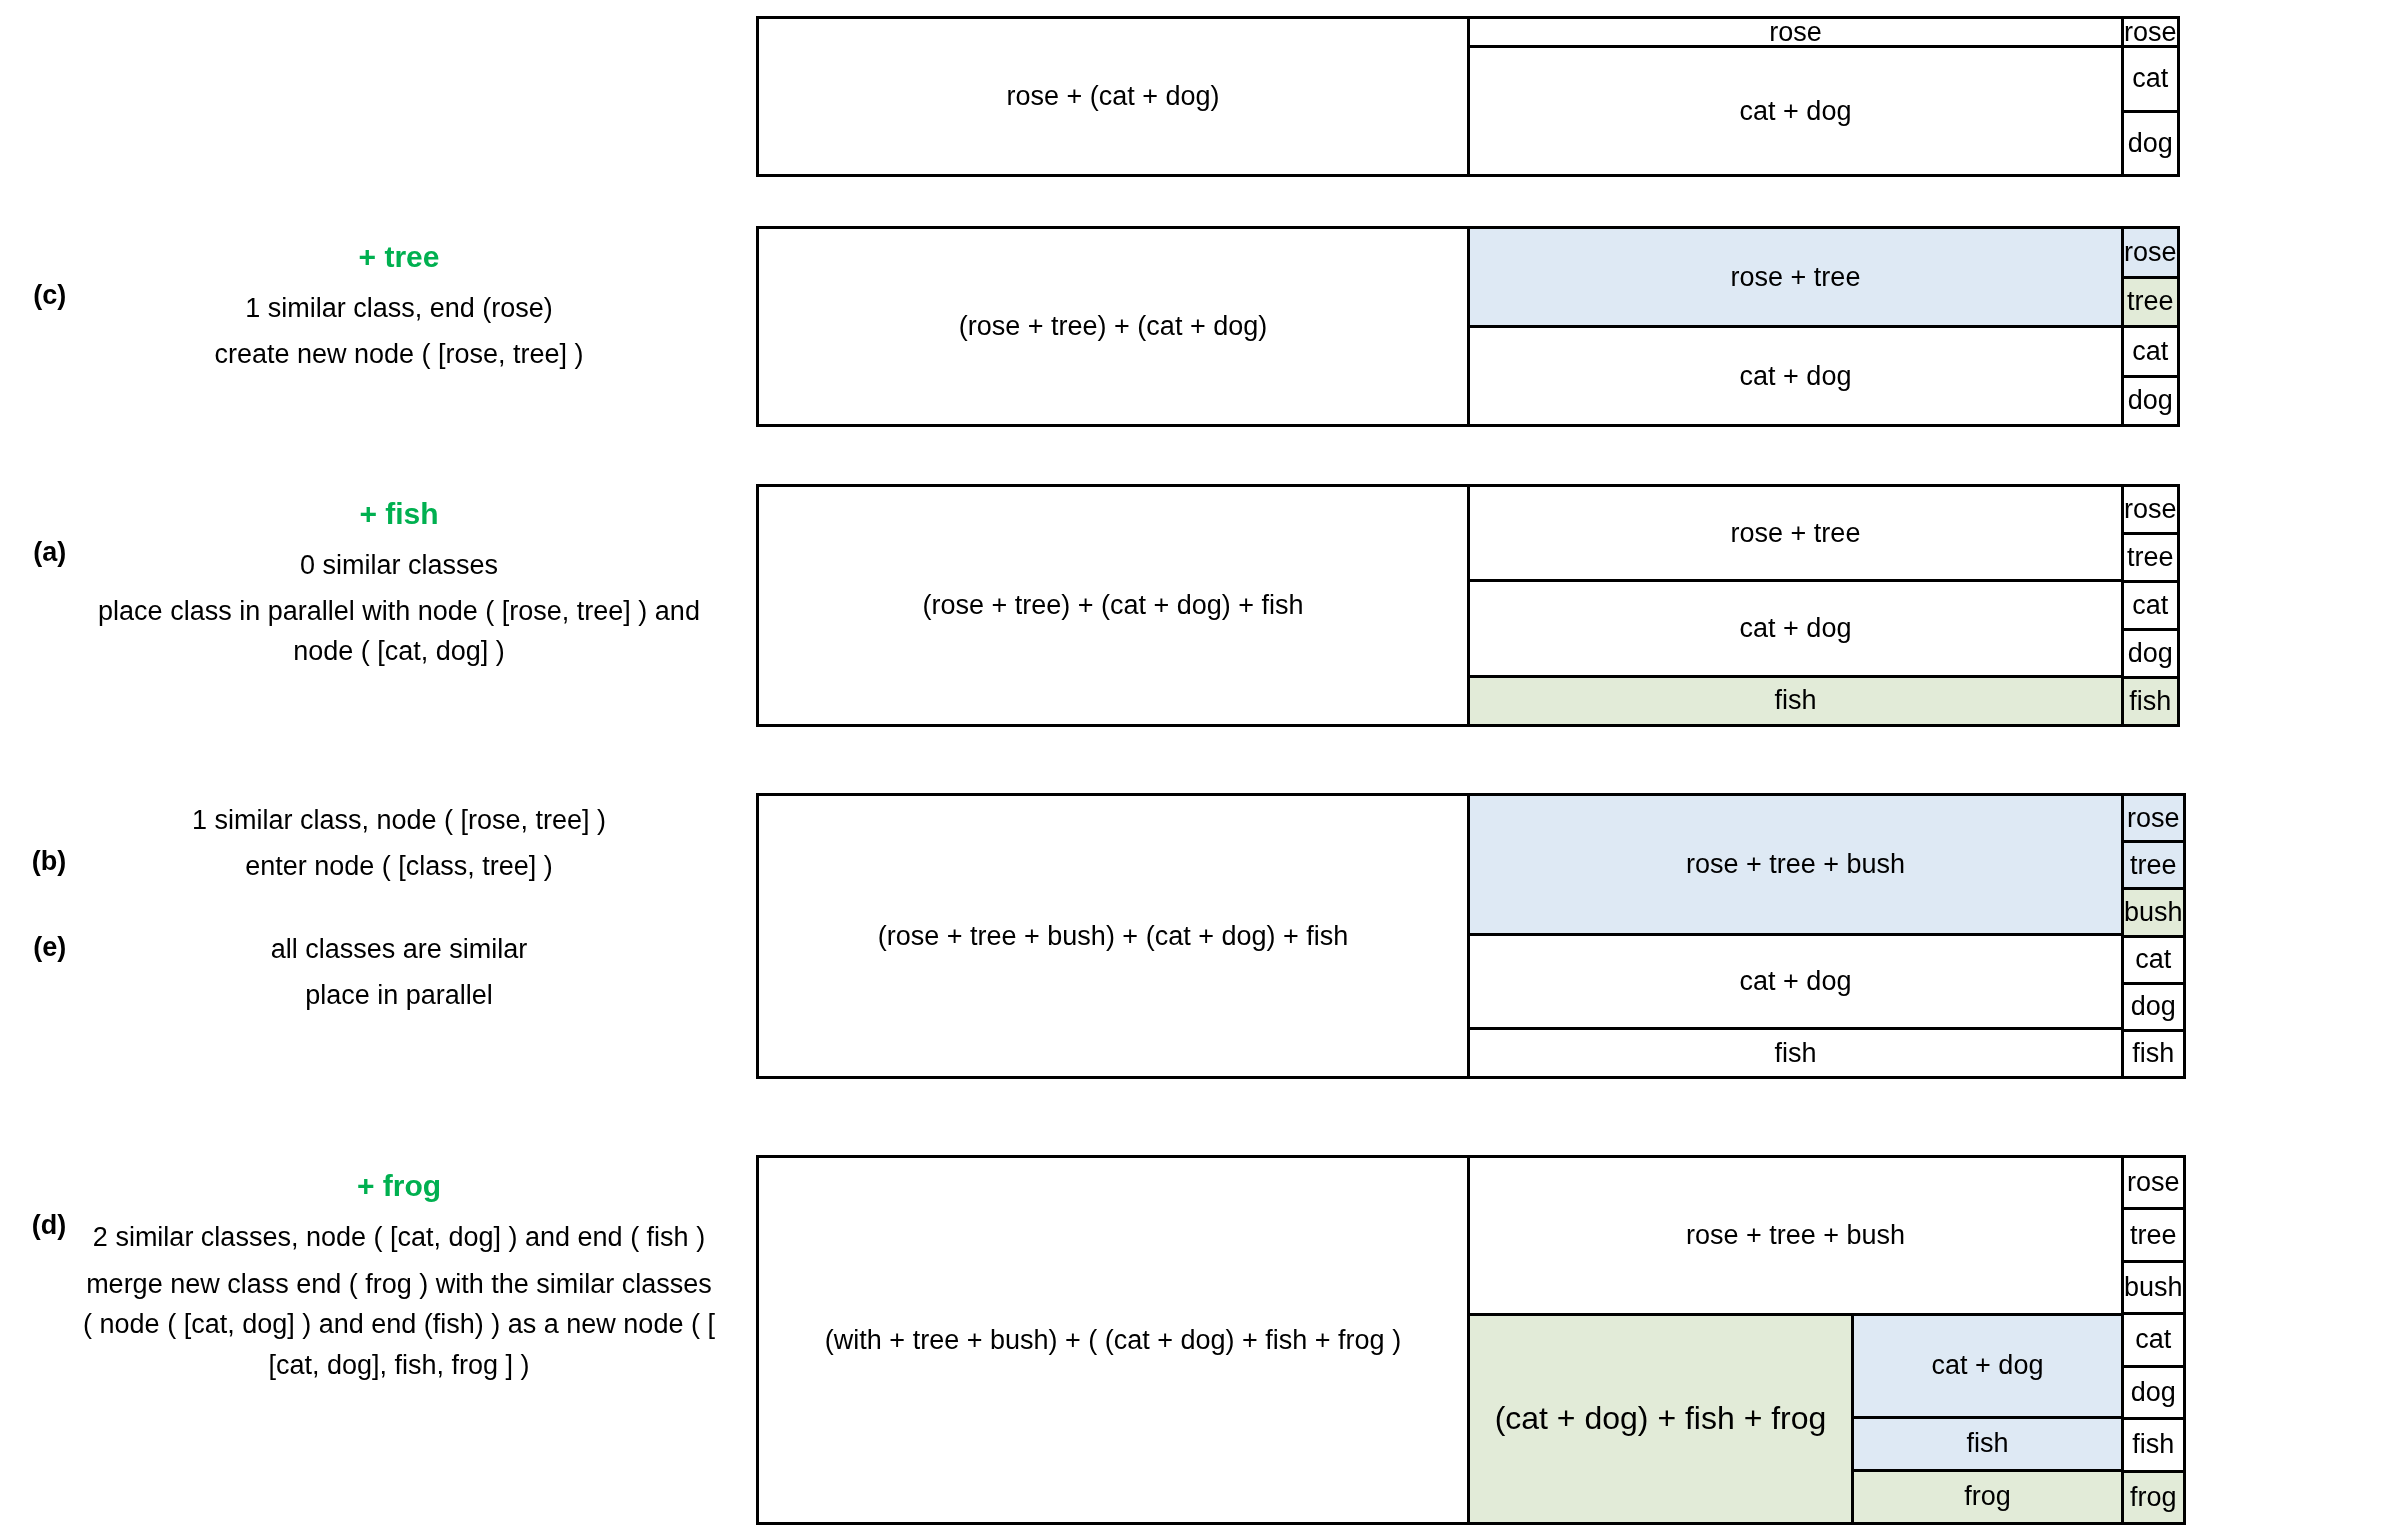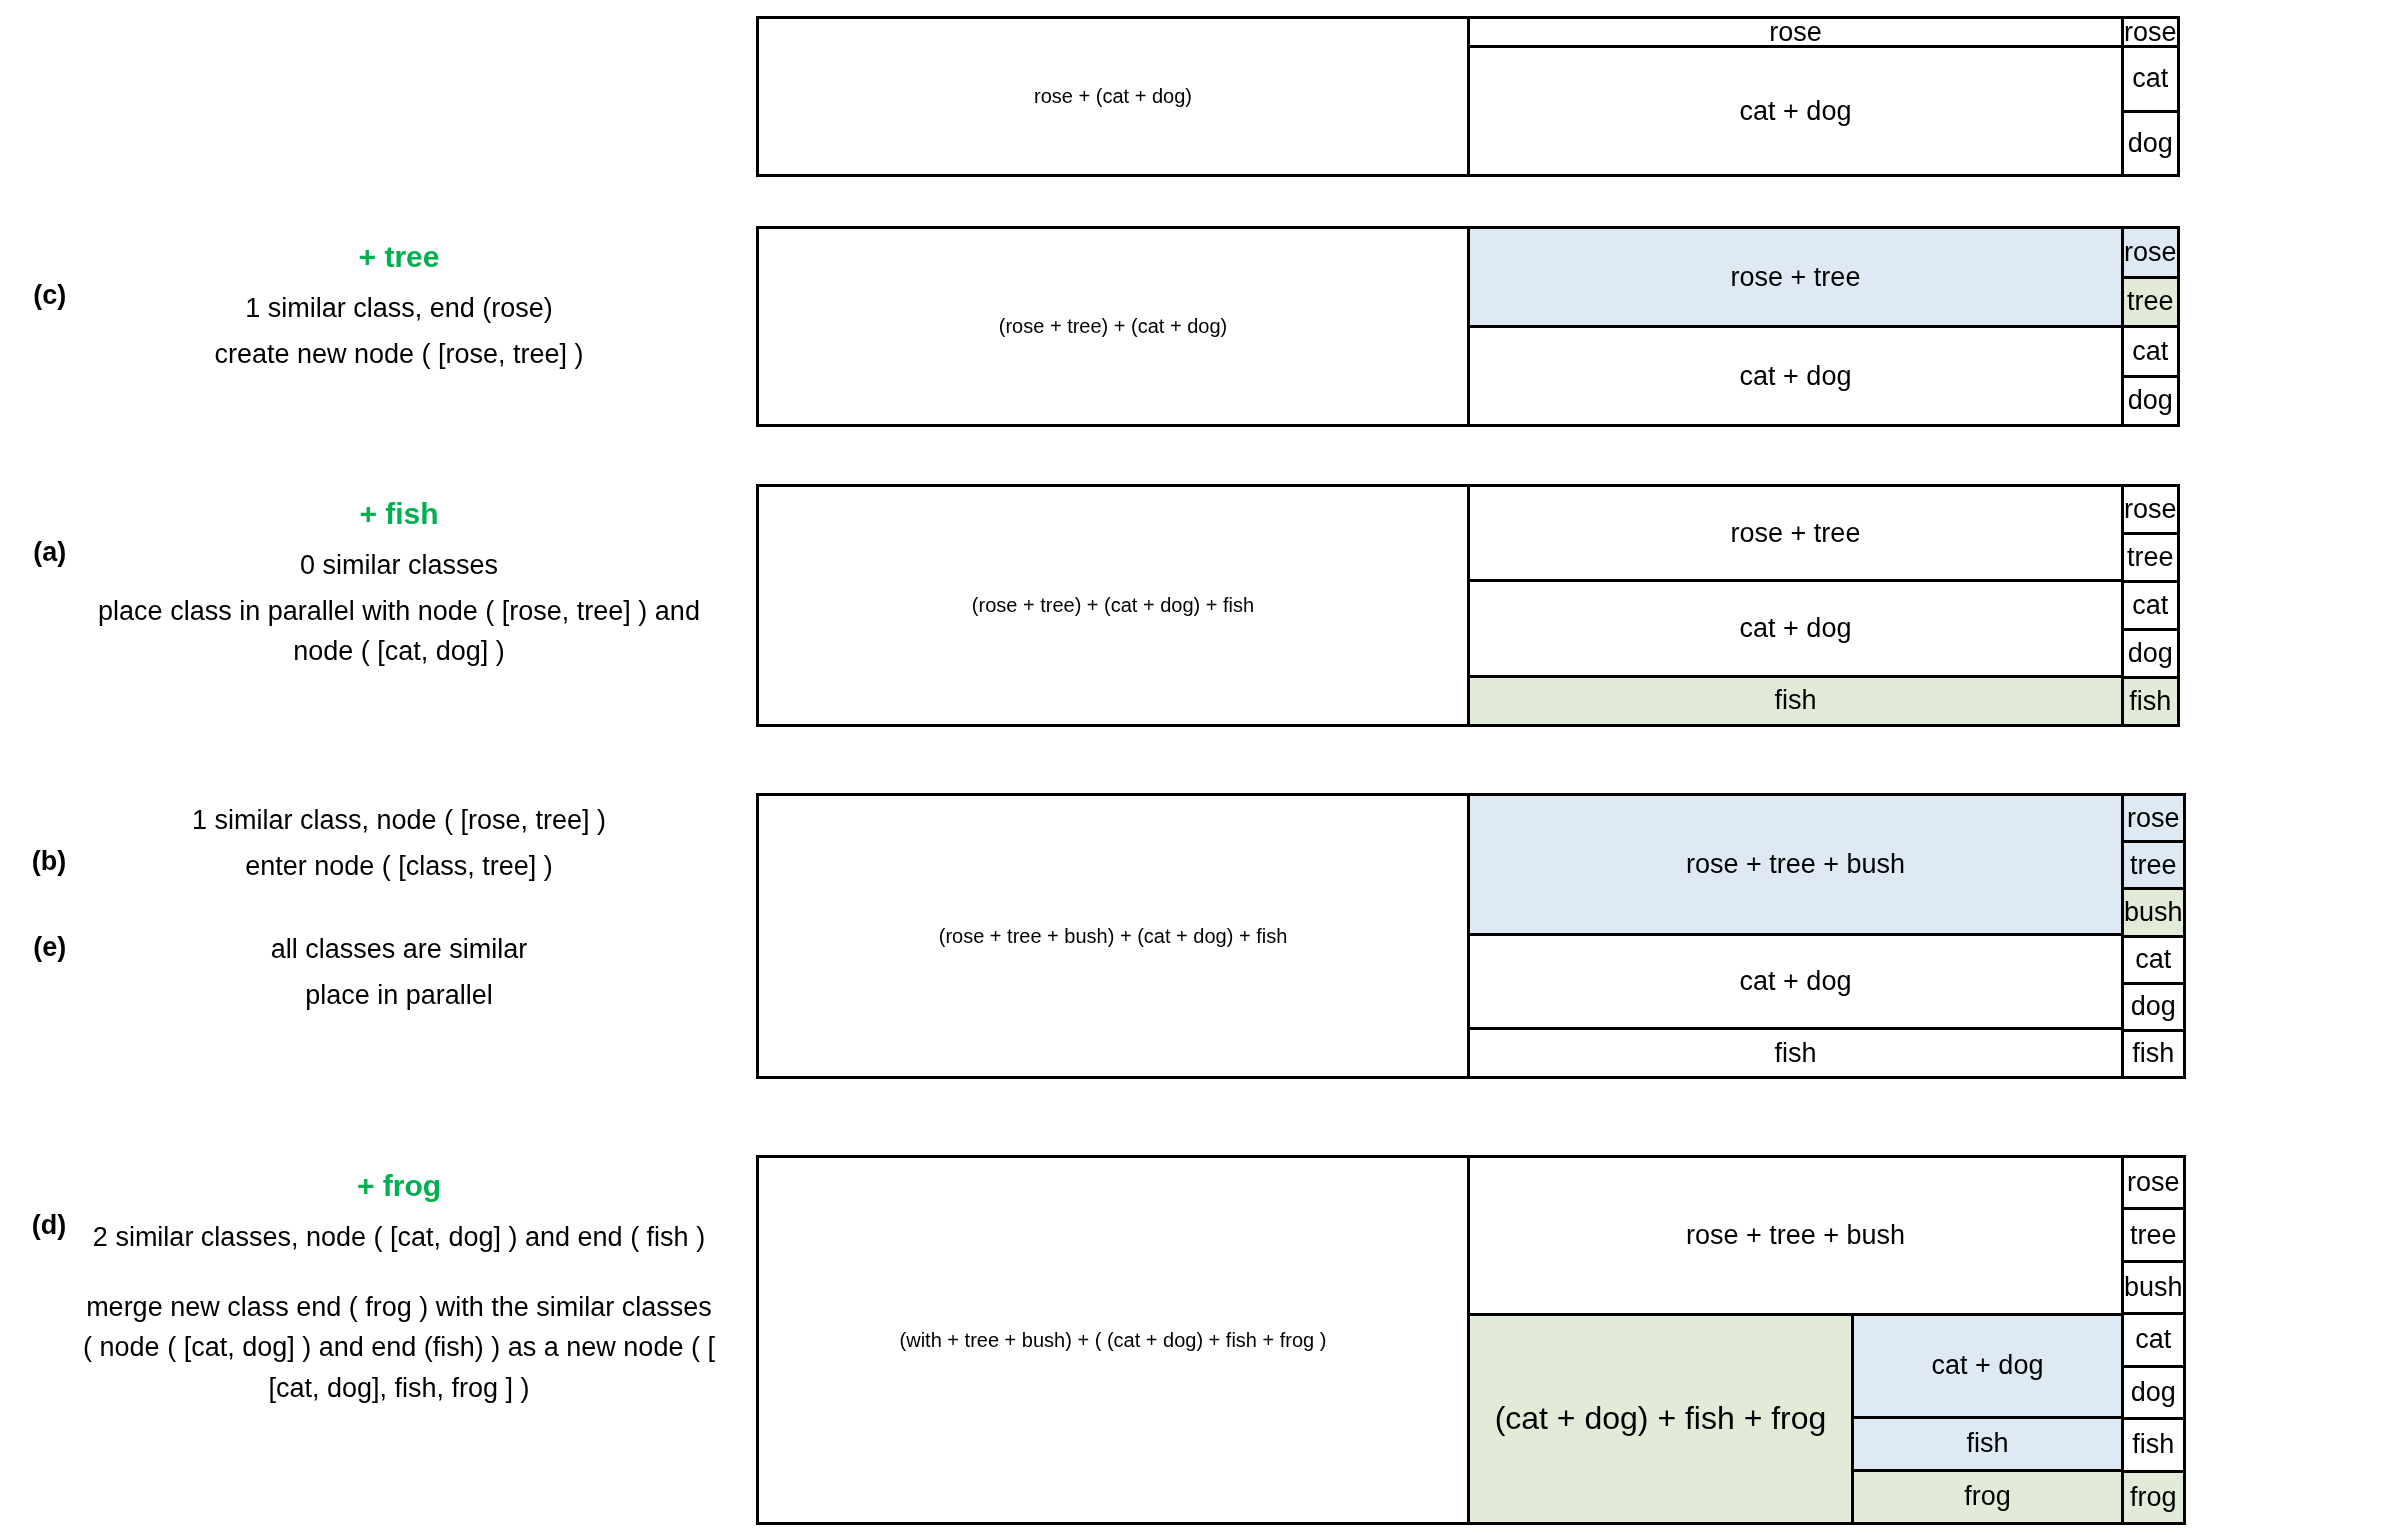--- a/index.html
+++ b/index.html
@@ -37,42 +37,42 @@
     padding-right:26px;
     box-sizing:border-box;
   }
   .addlabel{
     color:#00B050;
     font-weight:bold;
     font-size:30px;
     margin-bottom:9px;
   }
   .dline{margin-bottom:5.2px;}
-  .dgap{margin-top:29px;}
+  .dgap{margin-top:6px;}
 
   
   .tbl{
     position:absolute;
     left:756px;
     border:3.9px solid #000;
     box-sizing:border-box;
     display:flex;
     flex-direction:row;
     background:#fff;
   }
   .col-expr{
     width:711px;
     flex:0 0 711px;
     border-right:3.2px solid #000;
     box-sizing:border-box;
     display:flex;
     align-items:center;
     justify-content:center;
     text-align:center;
-    font-size:20px;
+    font-size:27px;
     padding:0 6.5px;
   }
   .col-mid{
     width:654px;
     flex:0 0 654px;
     border-right:3.2px solid #000;
     box-sizing:border-box;
     display:flex;
     flex-direction:column;
   }

